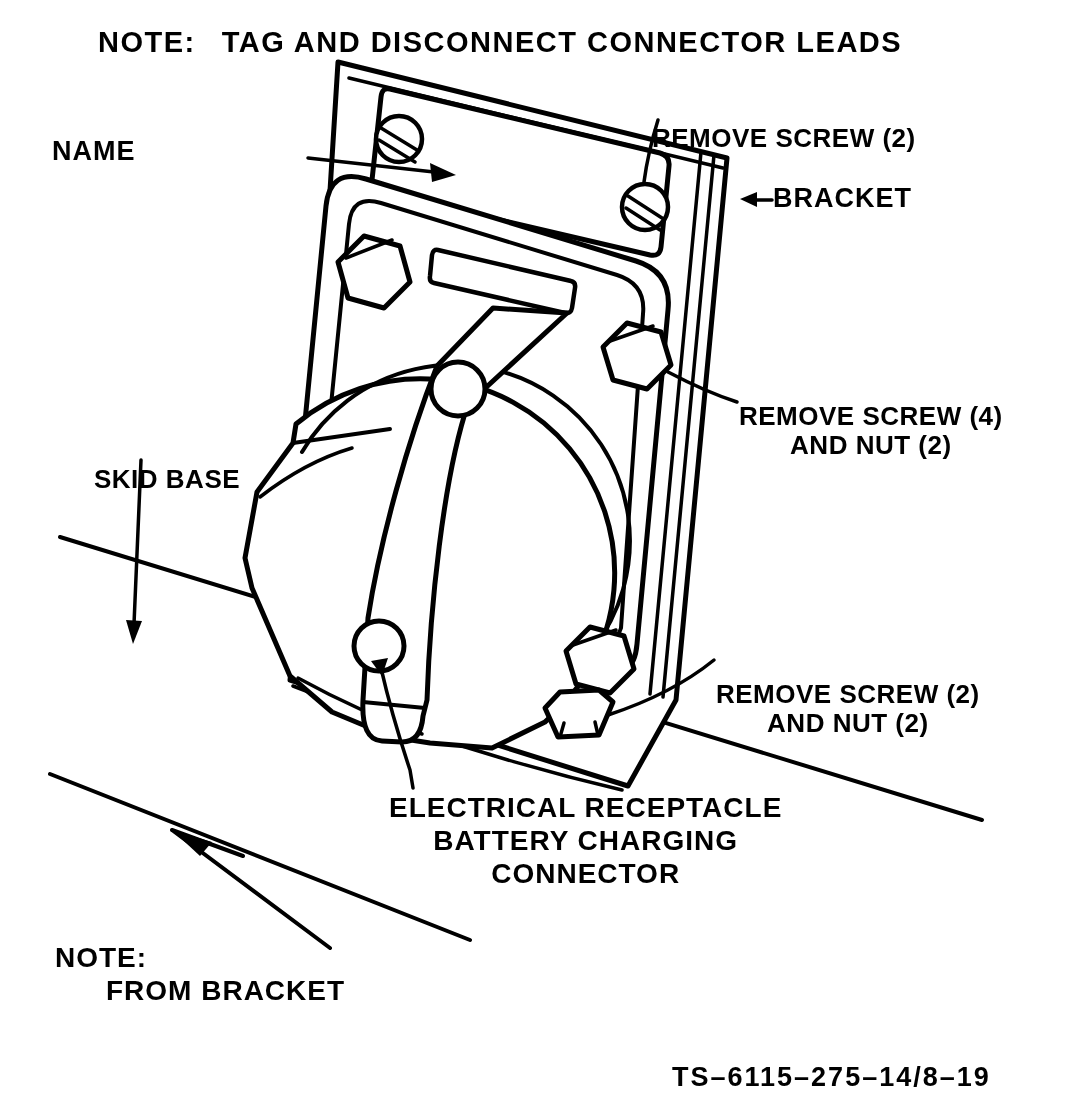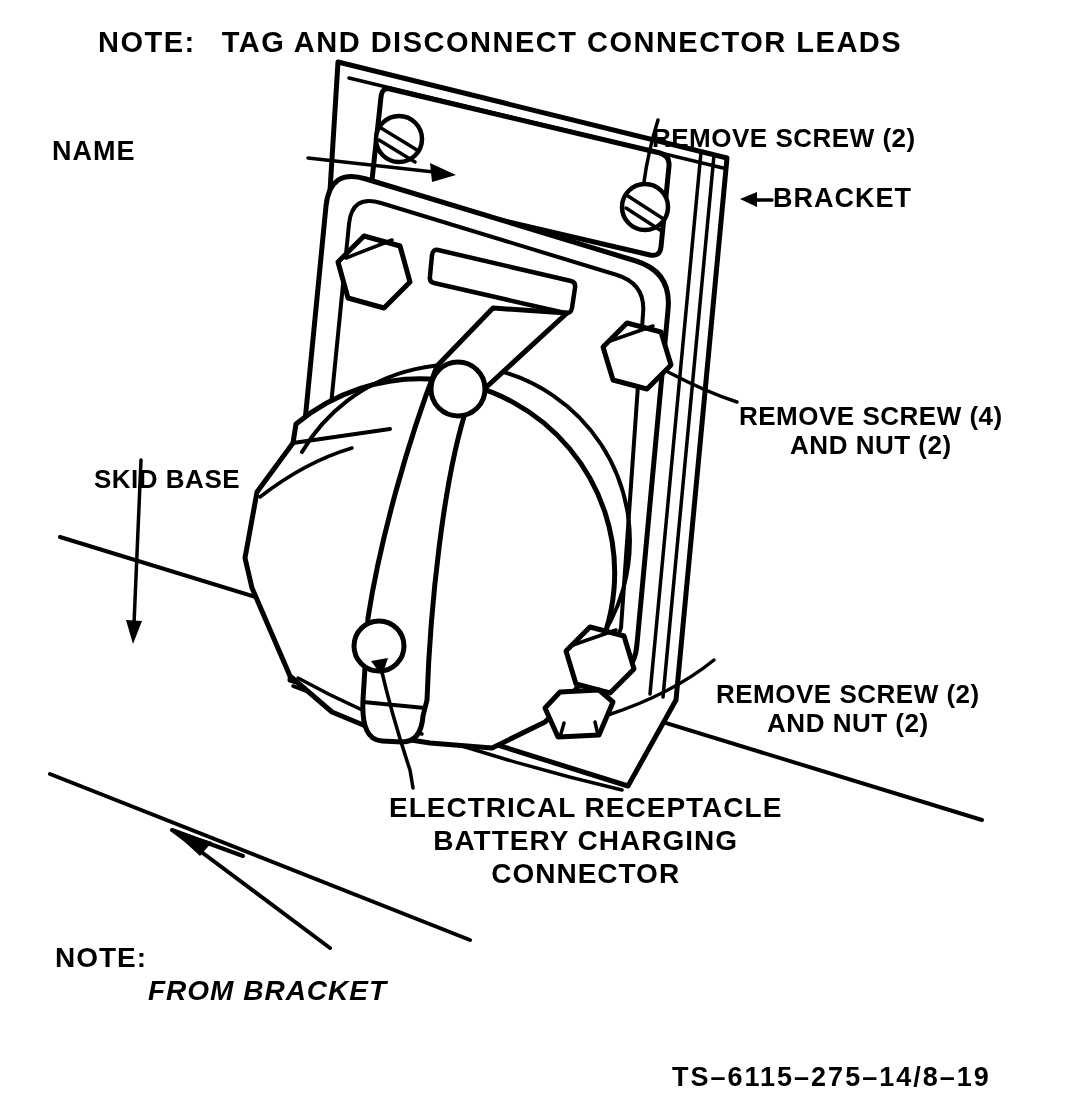--- a/index.html
+++ b/index.html
@@ -21,21 +21,21 @@
   #top-note .row{gap:26px;}
   #remove-screw-top{left:652px;top:88px;}
   #remove-name-plate{left:52px;top:136px;}
   #bracket-label{left:773px;top:183px;}
   #remove-screw-nut4{left:739px;top:366px;}
   #skid-base-label{left:94px;top:429px;}
   #remove-screw-nut2{left:716px;top:644px;}
   #battery-label{left:389px;top:791px;}
   #bottom-note{left:55px;top:941px;}
   #bottom-note .row{gap:22px;}
-  #bottom-note .indent{margin-left:93px;font-style:italic;}
+  #bottom-note .indent{margin-left:51px;}
   #figure-number{left:672px;top:1062px;letter-spacing:2px;}
 </style>
 </head>
 <body>
 
 <div id="canvas">
 
   <svg id="art" viewBox="0 0 1075 1117" fill="none" stroke="#000" stroke-linecap="round" stroke-linejoin="round">
 
     <line x1="60" y1="537" x2="982" y2="820" stroke-width="4"></line>

